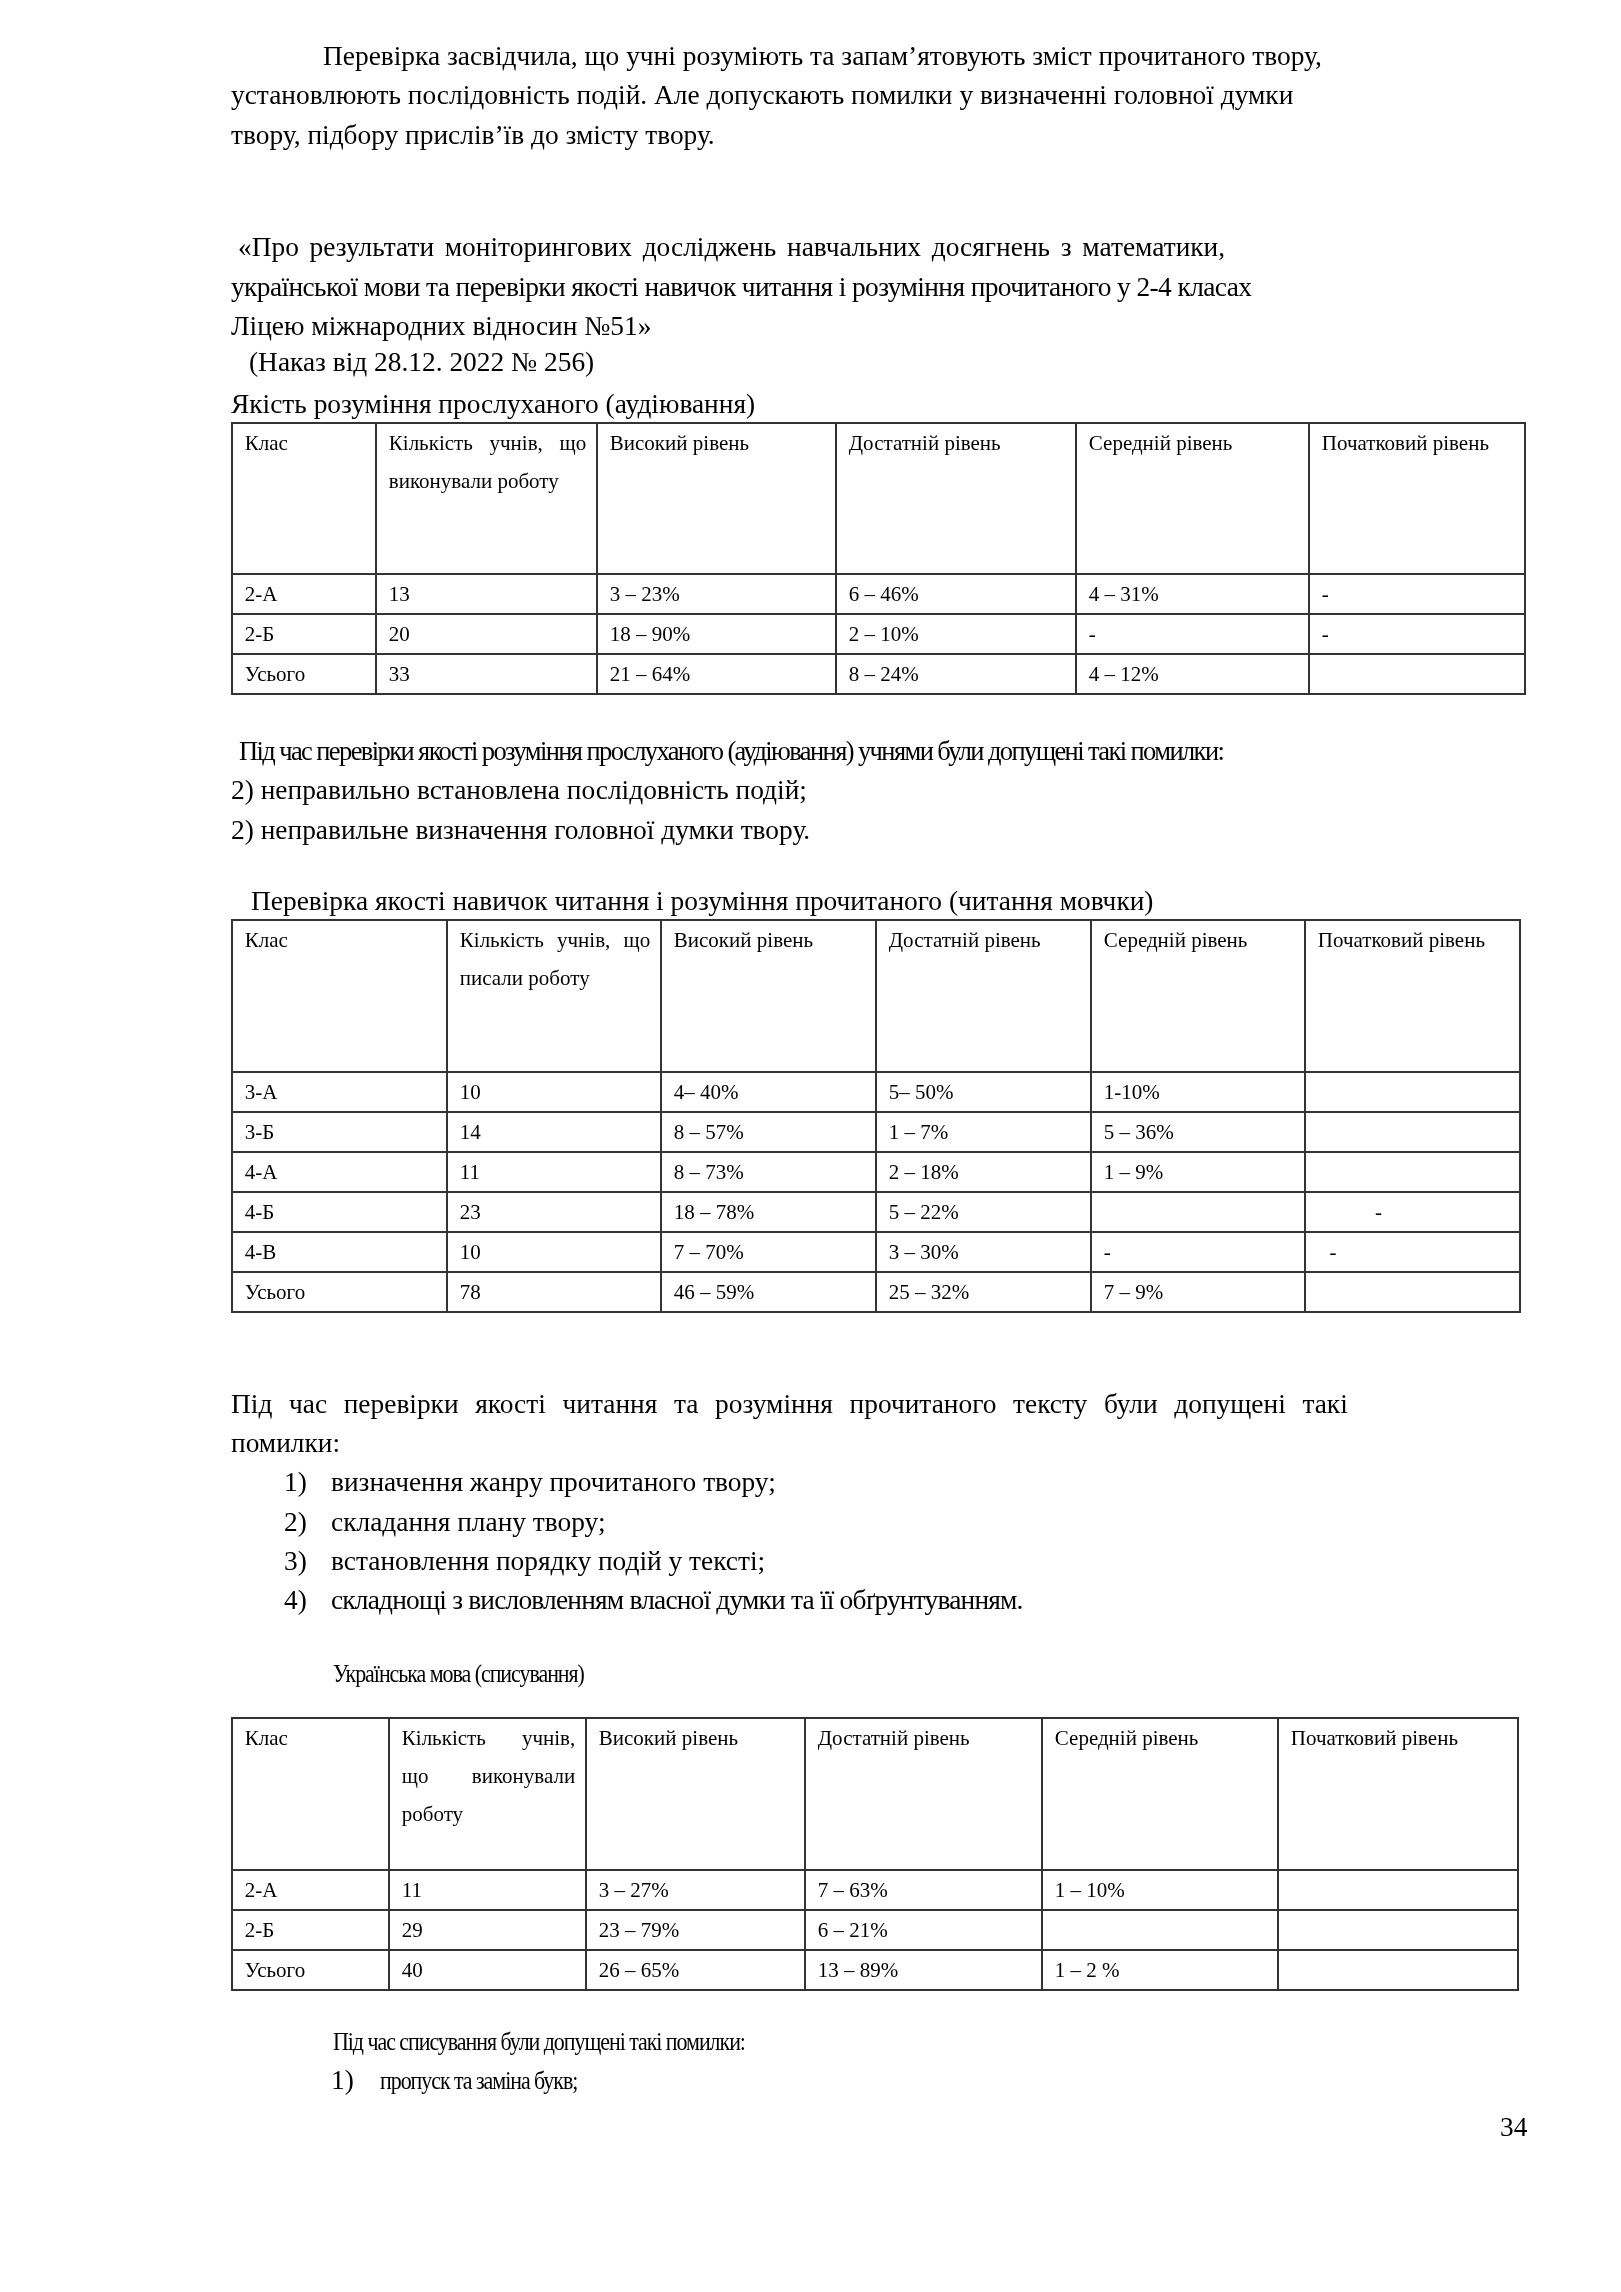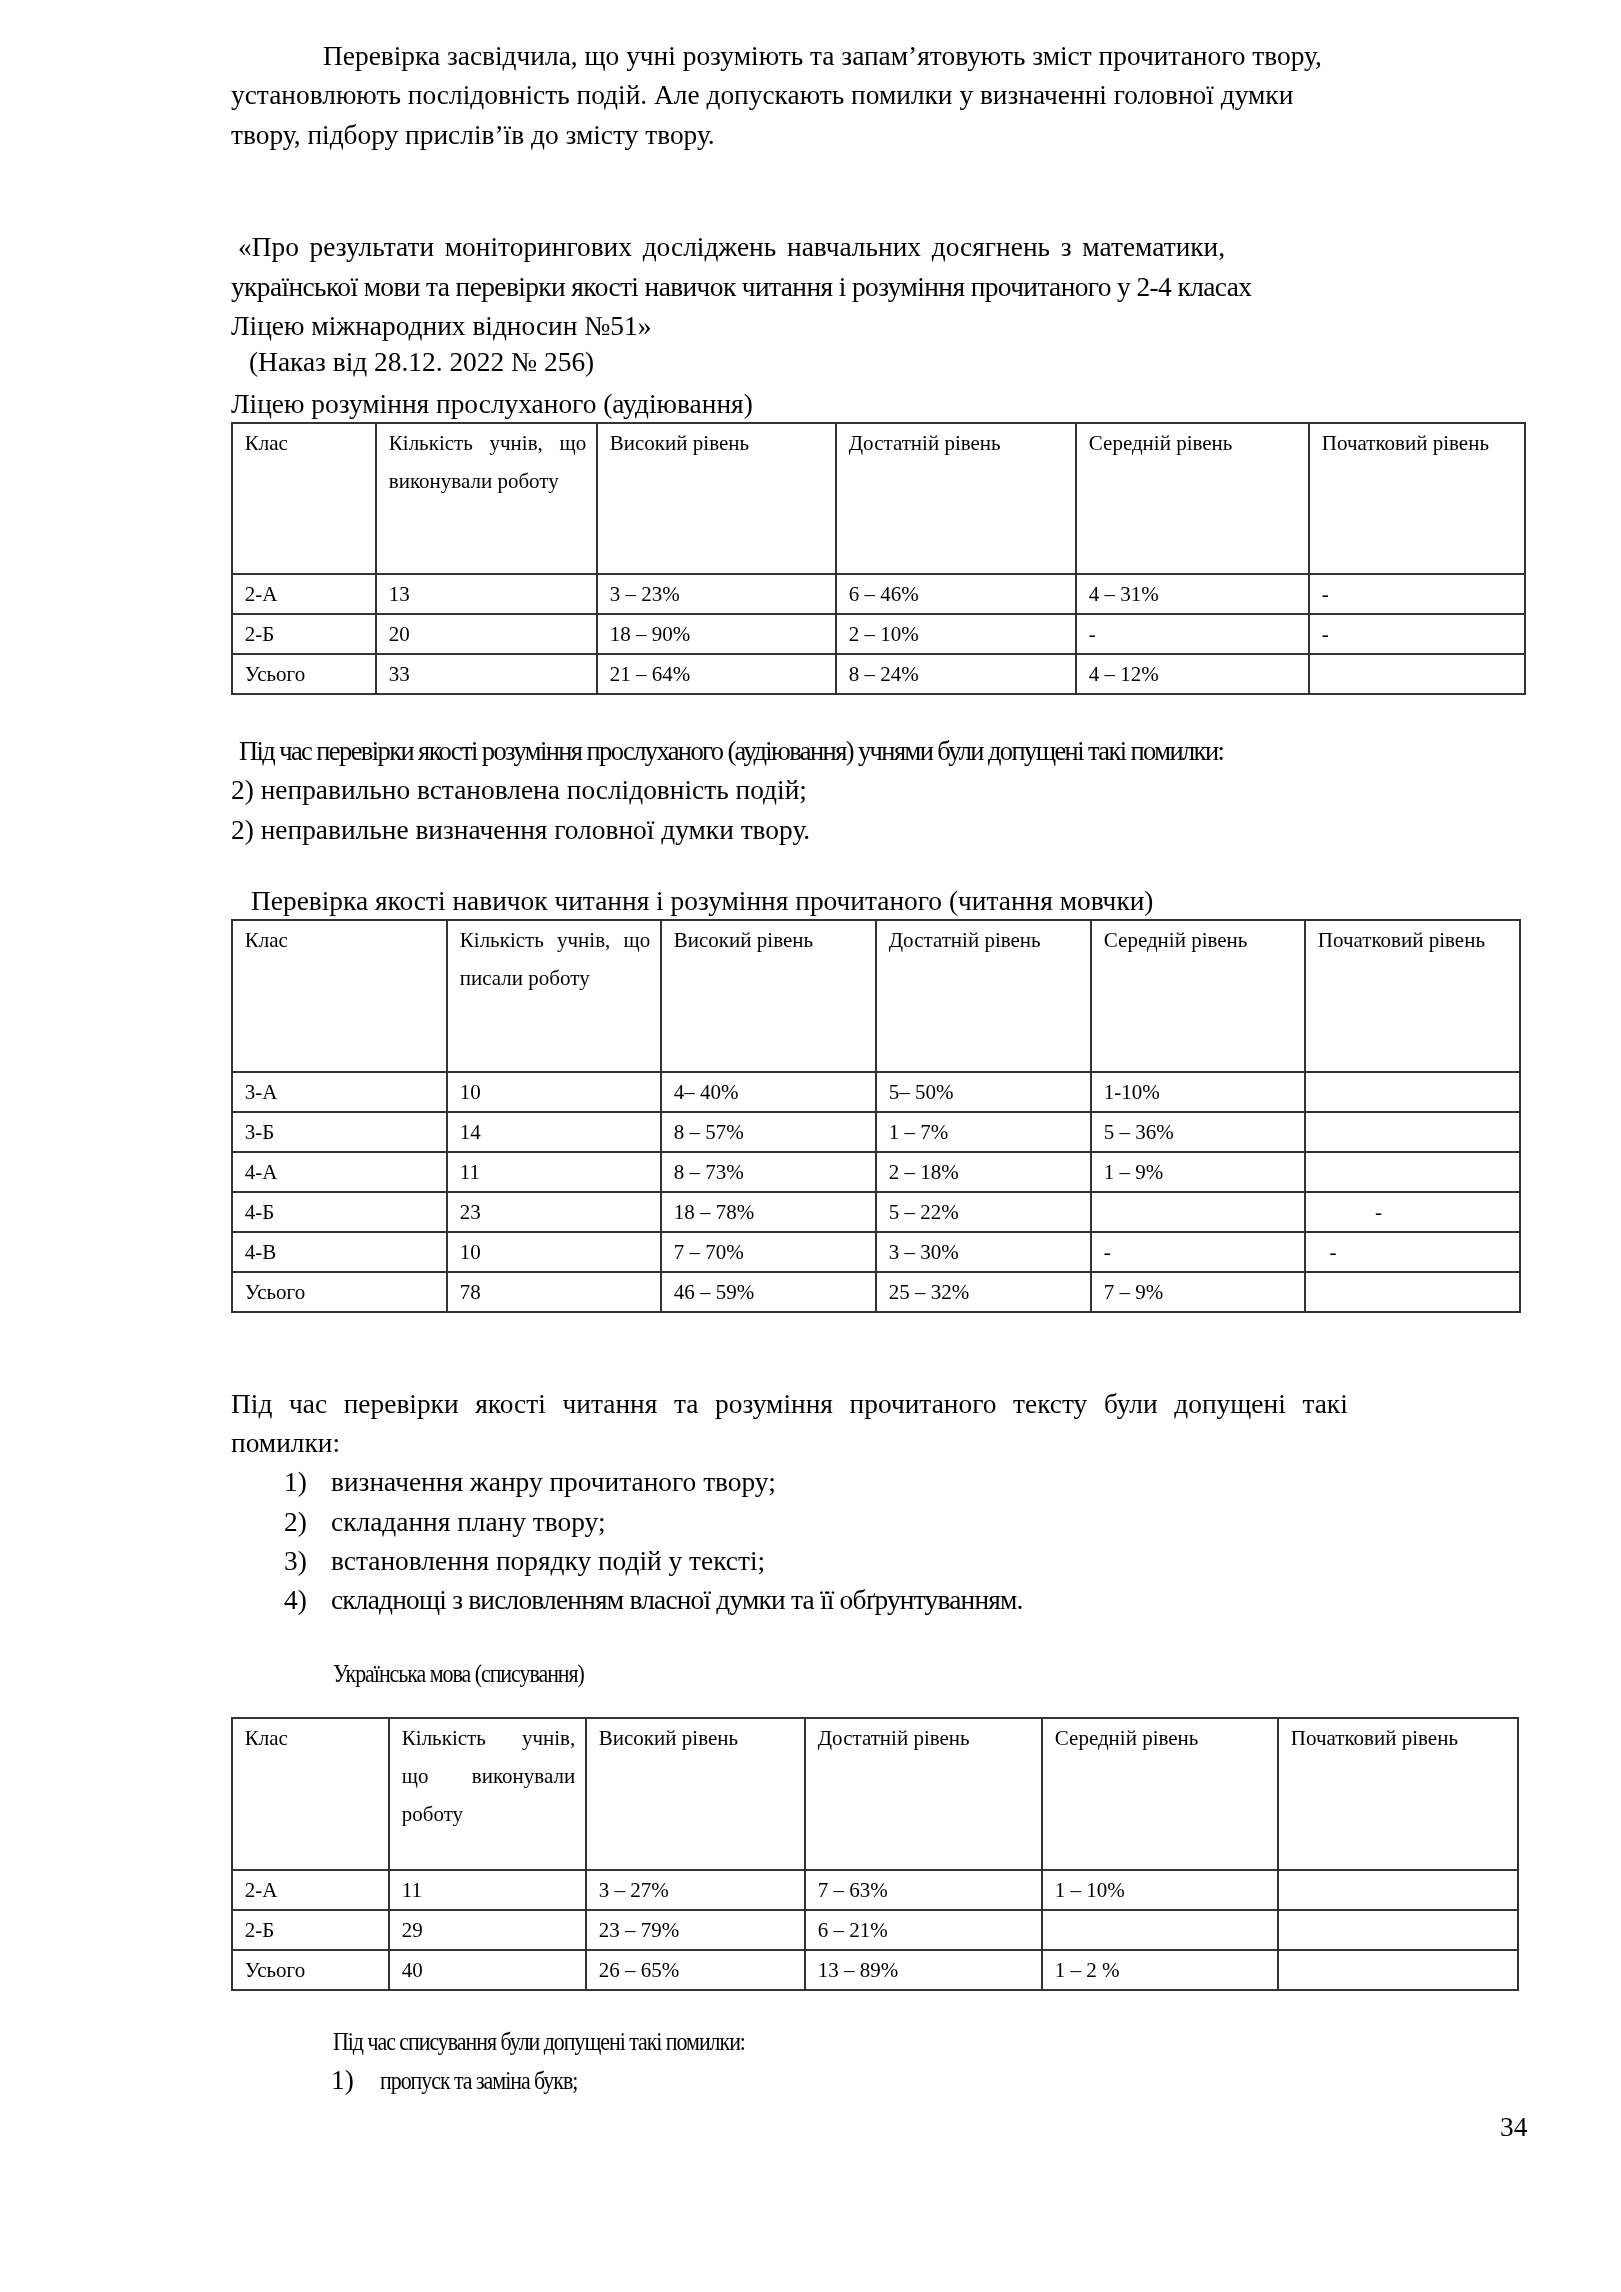--- a/index.html
+++ b/index.html
@@ -32,21 +32,21 @@
   <div class="line" style="left:231px; top:116px;">твору, підбору прислів’їв до змісту твору.</div>
 </div>
 
 <div>
   <div class="line" style="left:238px; top:228px; word-spacing:3.9px;">«Про   результати   моніторингових  досліджень   навчальних  досягнень  з  математики,</div>
   <div class="line" style="left:231px; top:268px; letter-spacing:-0.6px;">української мови  та  перевірки  якості навичок читання  і розуміння прочитаного  у 2-4 класах</div>
   <div class="line" style="left:231px; top:307px;">Ліцею  міжнародних  відносин  №51»</div>
   <div class="line" style="left:249px; top:343px;">(Наказ від 28.12. 2022  № 256)</div>
 </div>
 
-<div class="line" style="left:231px; top:385px;">Ліцею  розуміння прослуханого (аудіювання)</div>
+<div class="line" style="left:231px; top:385px;">Якість  розуміння прослуханого (аудіювання)</div>
 <table class="grid" style="left:231px; top:422px; width:1293px;">
   <colgroup>
     <col style="width:144px">
       <col style="width:221px">
       <col style="width:239px">
       <col style="width:240px">
       <col style="width:233px">
       <col style="width:216px">
   </colgroup>
   <tbody>

